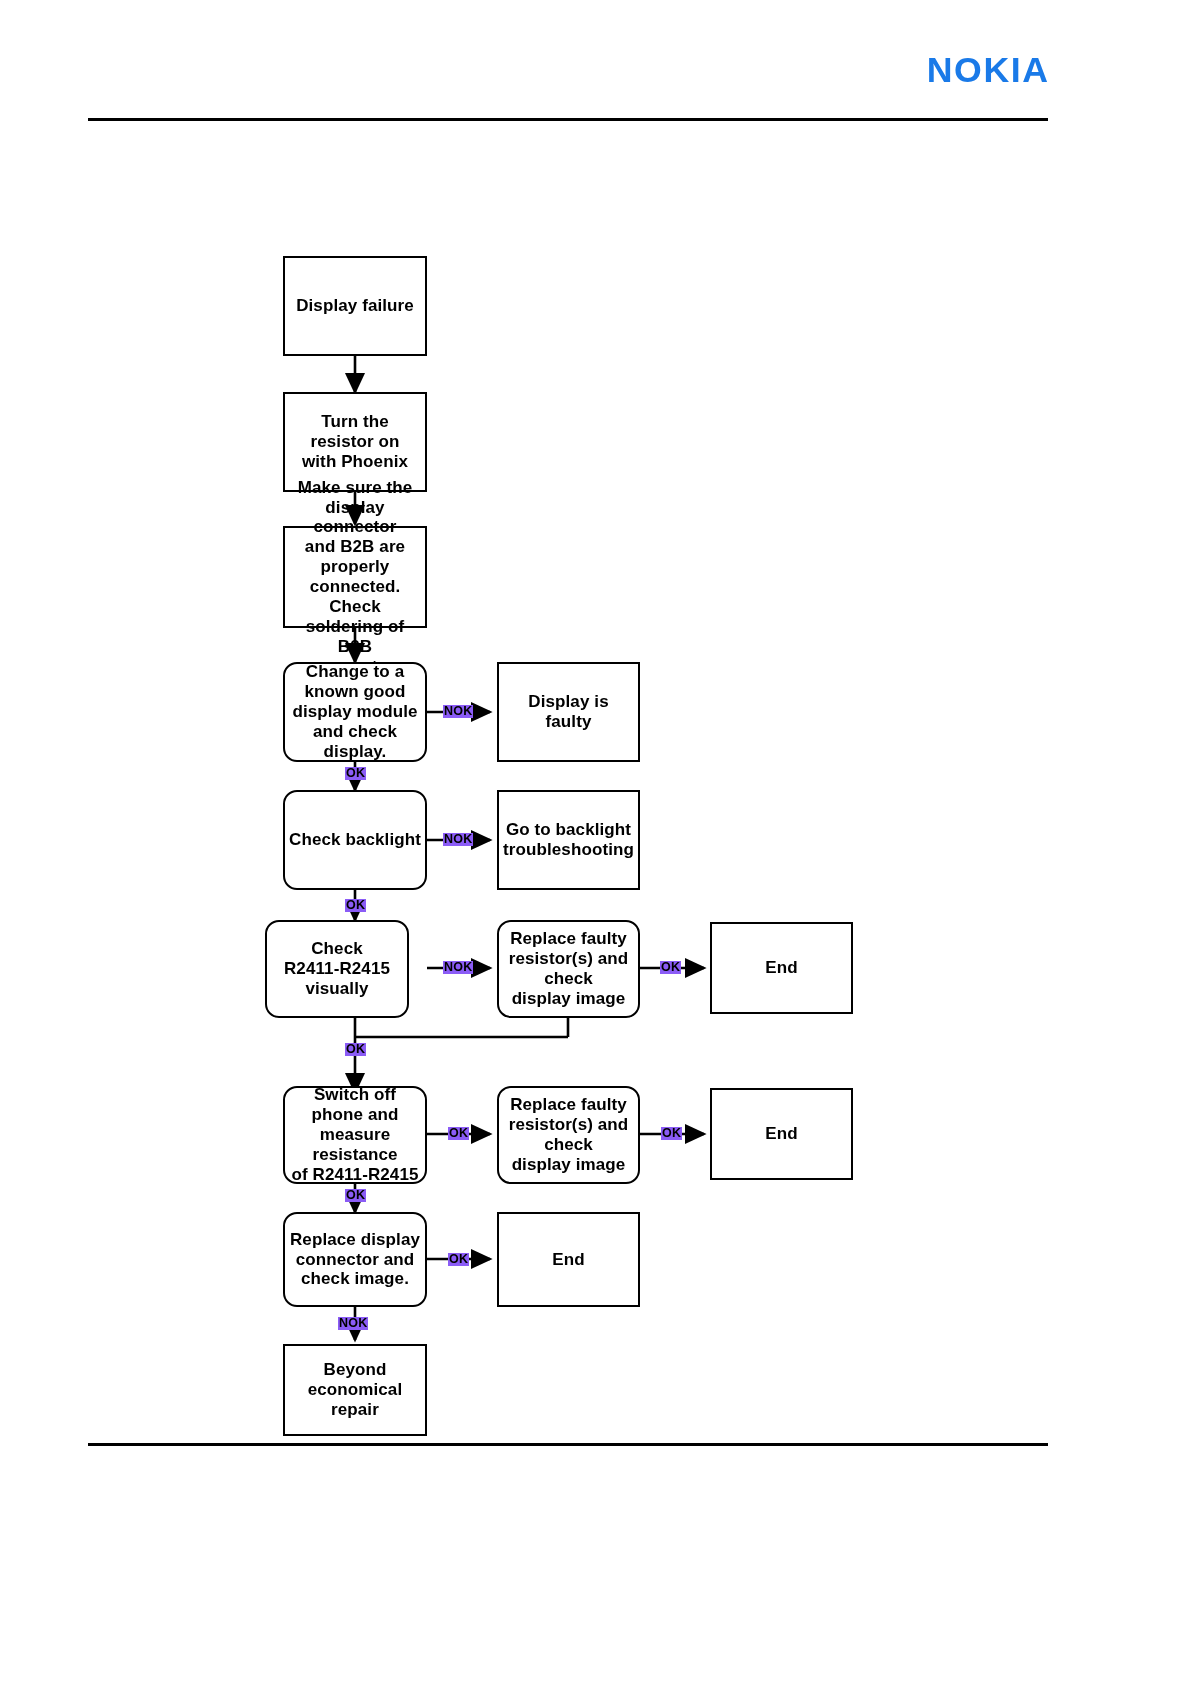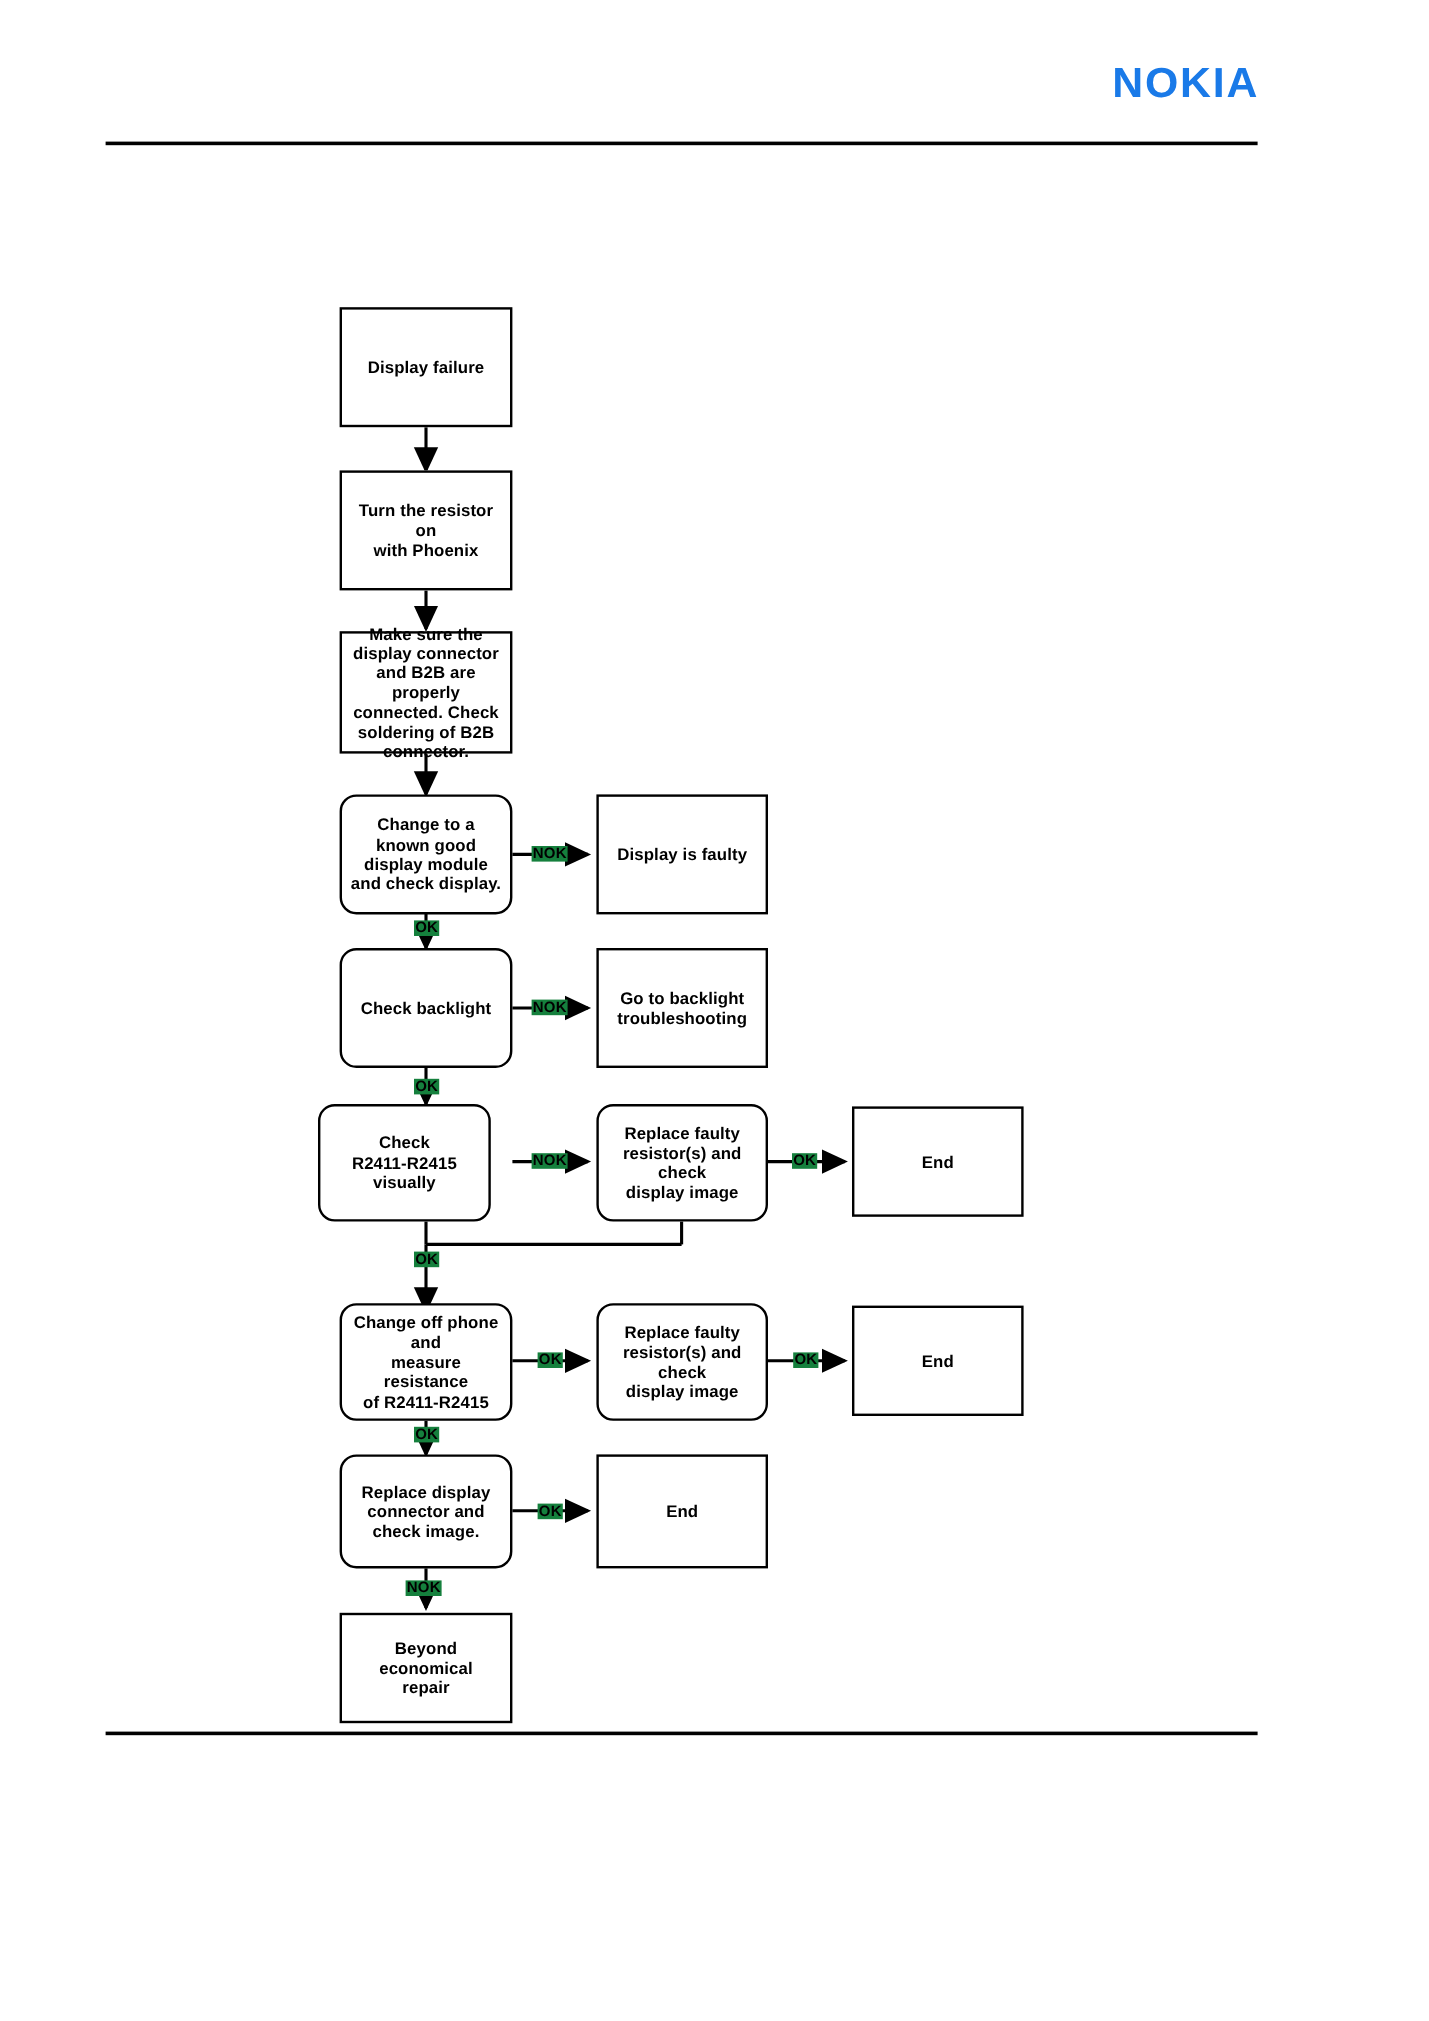--- a/index.html
+++ b/index.html
@@ -78,42 +78,42 @@
   .node {
     position: absolute;
     box-sizing: border-box;
     border: 2.5px solid #000000;
     background: #ffffff;
     display: flex;
     align-items: center;
     justify-content: center;
     text-align: center;
     font-weight: bold;
-    font-size: 14px;
+    font-size: 17px;
     line-height: 1.17;
     padding: 2px 4px;
     letter-spacing: 0.1px;
   }
   .node.rounded {
     border-radius: 14px;
   }
   .node.rect {
     border-radius: 0;
   }
   .node .label {
     display: block;
     white-space: pre-line;
   }
 
   .edge-label {
     position: absolute;
     font-weight: bold;
     font-size: 12.5px;
     line-height: 1;
-    background: #15803d;
+    background: #8b5cf6;
     padding: 0 1px;
     letter-spacing: 0.2px;
     white-space: nowrap;
   }
 </style>
 </head>
 <body>
 
 <div id="page">
 
@@ -218,21 +218,21 @@
       <span class="label">Replace faulty
 resistor(s) and check
 display image</span>
     </div>
 
     <div class="node rect" style="left:710px; top:922px; width:143px; height:92px;">
       <span class="label">End</span>
     </div>
 
     <div class="node rounded" style="left:283px; top:1086px; width:144px; height:98px;">
-      <span class="label">Change off phone and
+      <span class="label">Switch off phone and
 measure resistance
 of R2411-R2415</span>
     </div>
 
     <div class="node rounded" style="left:497px; top:1086px; width:143px; height:98px;">
       <span class="label">Replace faulty
 resistor(s) and check
 display image</span>
     </div>
 

